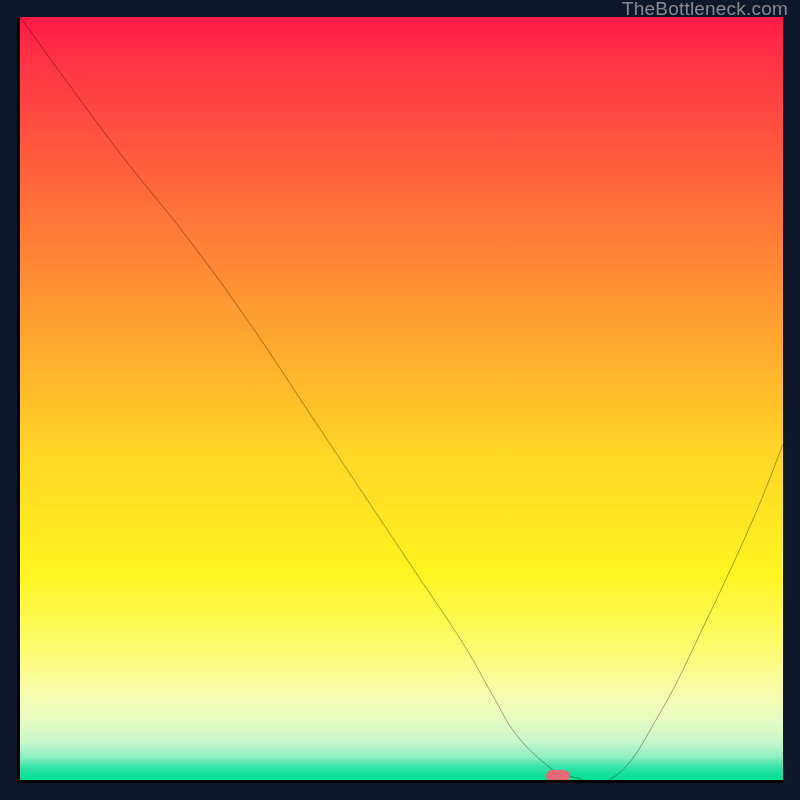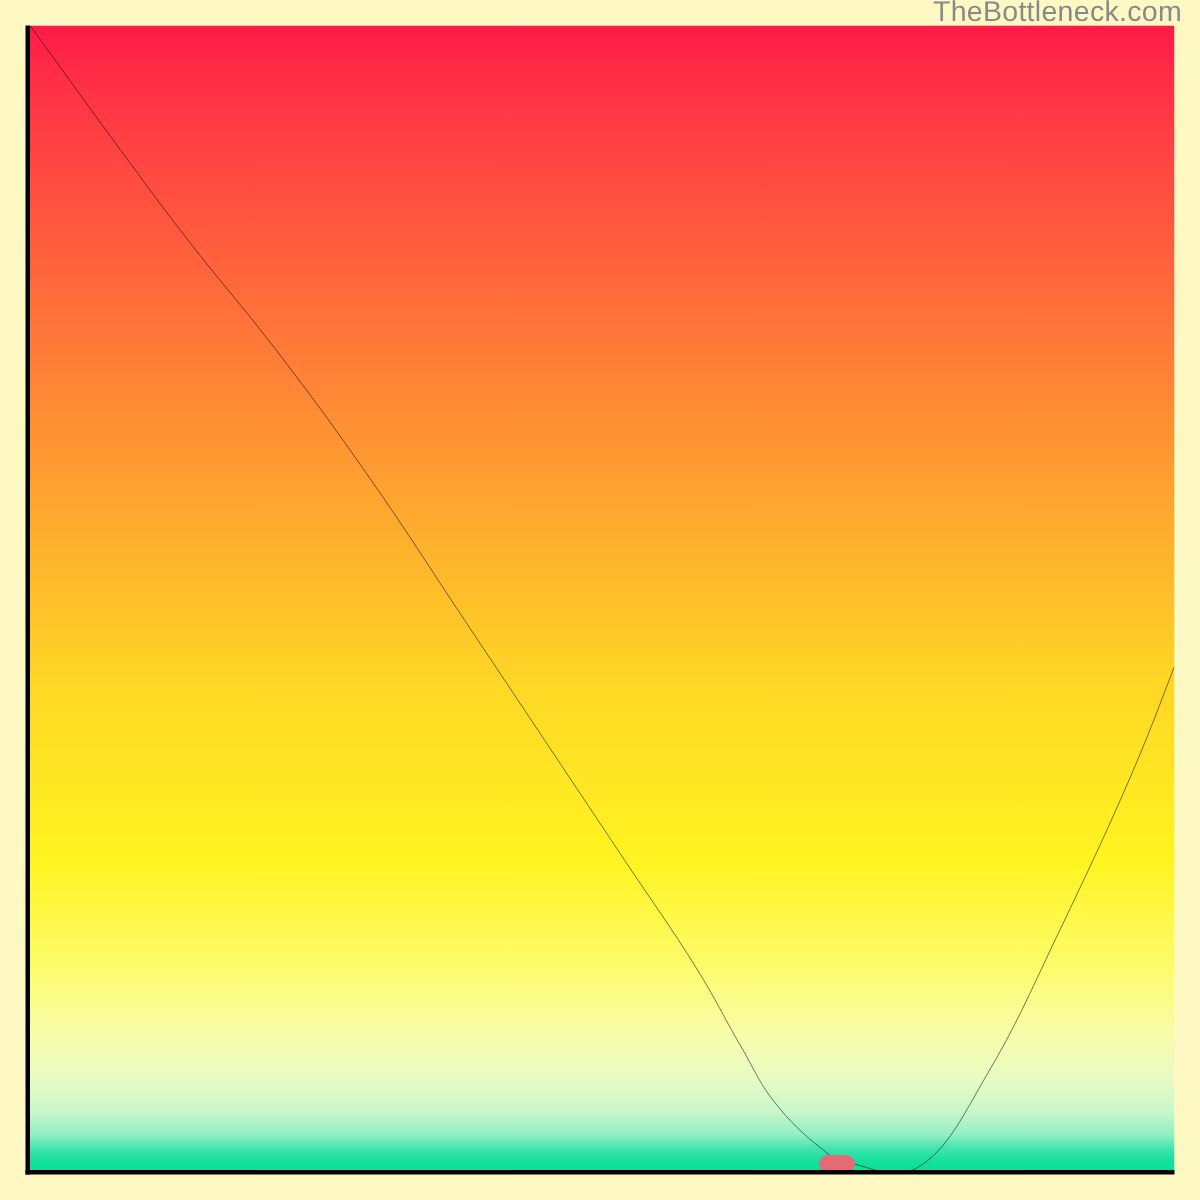--- a/index.html
+++ b/index.html
@@ -6,21 +6,21 @@
     margin: 0;
     padding: 0;
     width: 800px;
     height: 800px;
     overflow: hidden;
   }
   .chart-container {
     position: relative;
     width: 800px;
     height: 800px;
-    background: #fef9c3;
+    background: #0f172a;
   }
   .plot-area {
     position: absolute;
     left: 17px;
     top: 17px;
     width: 766px;
     height: 766px;
     border-left: 3px solid #000;
     border-bottom: 3px solid #000;
     box-sizing: border-box;

